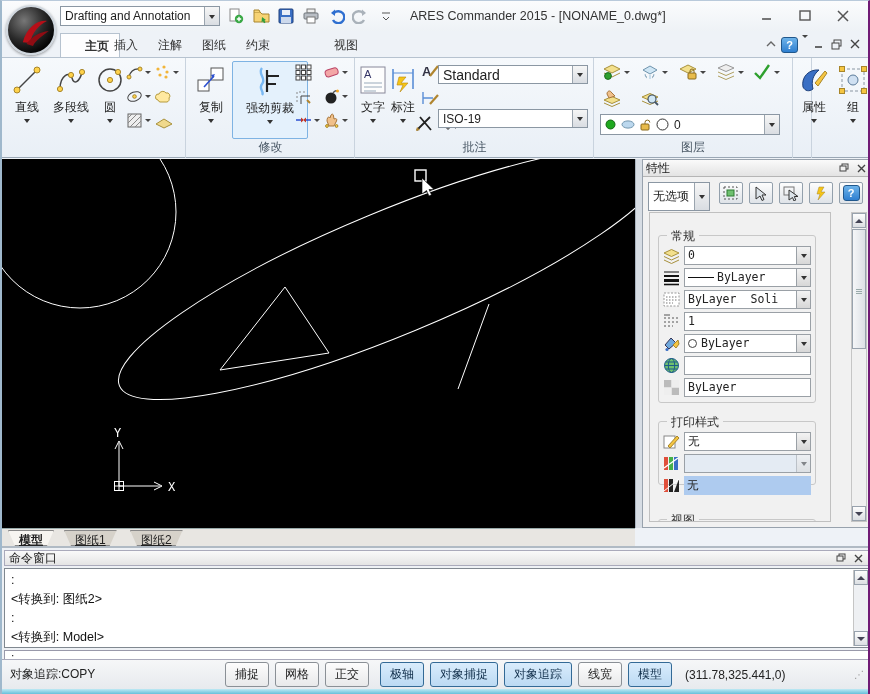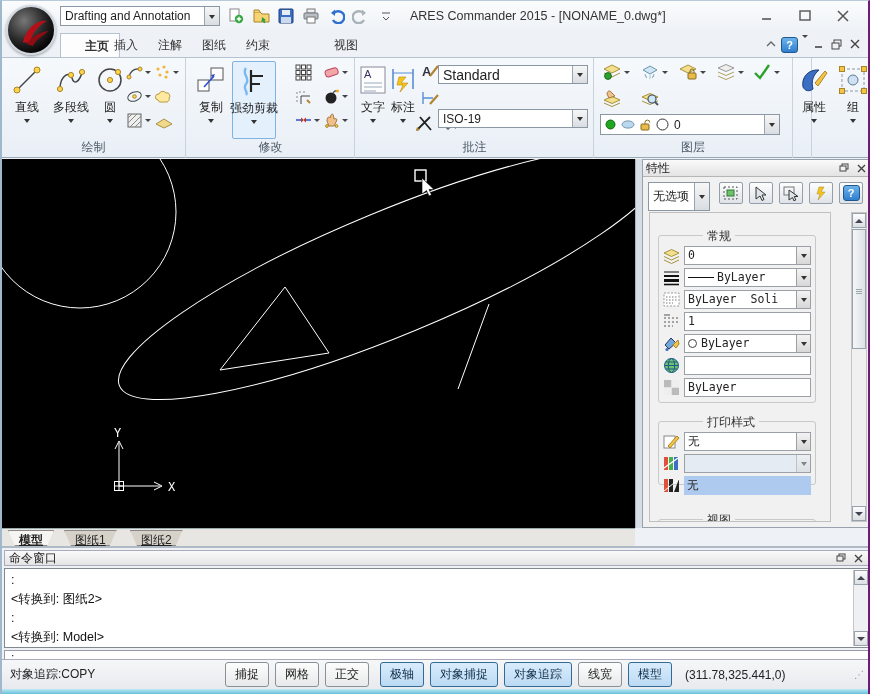--- a/index.html
+++ b/index.html
@@ -59,21 +59,21 @@
   #propshead { position:absolute; left:0; top:0; right:0; height:17px; background:linear-gradient(#fafafa,#e3e3e3);
                border-bottom:1px solid #b5b5b5; display:flex; align-items:center; padding:0 3px; }
   .winctl { margin-left:auto; display:flex; gap:4px; }
   .wbtn { width:13px; height:12px; display:flex; align-items:center; justify-content:center; }
   .ptool { position:absolute; top:22px; height:22px; }
   .pbtn { position:absolute; top:22px; width:24px; height:22px; background:linear-gradient(#fdfdfd,#dfe3e8);
           border:1px solid #93a0ac; border-radius:2px; display:flex; align-items:center; justify-content:center; }
   #pcontent { position:absolute; left:6px; top:52px; width:182px; height:310px; background:#f1f1f1;
               border:1px solid #c0c0c0; overflow:hidden; }
   .group { position:absolute; left:8px; width:158px; border:1px solid #c8c8c8; border-radius:3px; }
-  .glabel { position:absolute; top:-8px; left:8px; background:#f1f1f1; padding:0 4px; color:#333;margin-left:36px; }
+  .glabel { position:absolute; top:-8px; left:8px; background:#f1f1f1; padding:0 4px; color:#333; }
   .prow { display:flex; align-items:center; height:22px; padding:0 4px; gap:4px; }
   .pfield { flex:1; height:19px; background:#fff; border:1px solid #9aa0a6; display:flex; align-items:center;
             padding:0 3px; font-family:"DejaVu Sans Mono", monospace; font-size:11.5px; position:relative; overflow:hidden; }
   .pfield .dd { position:absolute; right:0; top:0; bottom:0; width:14px; background:linear-gradient(#f3f3f3,#d7d7d7);
                 border-left:1px solid #9aa0a6; display:flex; align-items:center; justify-content:center; }
   .pfield.dis { background:#e4ebf3; }
   .pfield.hlblue { background:#aecbef; border:none; }
   .vscroll { position:absolute; right:4px; top:52px; width:16px; height:310px; background:#f0f0f0; border:1px solid #c5c5c5; }
   .sarrow { position:absolute; left:0; width:14px; height:15px; background:linear-gradient(#fdfdfd,#dcdfe3);
             border:1px solid #98a2ad; display:flex; align-items:center; justify-content:center; }
@@ -293,37 +293,36 @@
       <div class="srow" style="left:152px;top:30px;">
         <svg class="ic20" viewBox="0 0 20 20">
             <path d="M4 12 a3 3 0 0 1 1-6 a4 4 0 0 1 7-1 a3 3 0 0 1 3 5 a3 3 0 0 1-2 4 H6 a3 3 0 0 1-2-2z" fill="#ffe9a0" stroke="#b59a3c"></path>
           </svg>
       </div>
       <div class="srow" style="left:152px;top:54px;">
         <svg class="ic20" viewBox="0 0 20 20">
             <path d="M2 12 L10 7 L18 12 L10 16 Z" fill="#f0d98c" stroke="#a8913c"></path>
           </svg>
       </div>
-      <span class="plabel">绘制</span>
     </div>
 
     <div class="panel" style="left:185px;width:168px;">
       <div class="bigbtn" style="left:5px;width:38px;">
         <span class="bico">
           <svg class="ic32" viewBox="0 0 34 34">
               <rect x="4" y="17" width="11" height="11" fill="#fff" stroke="#555"></rect>
               <rect x="17" y="5" width="12" height="12" fill="#fff" stroke="#555"></rect>
               <path d="M10 24 L20 13" stroke="#2b4fd0" stroke-width="1.6"></path>
               <path d="M21 11l-4 1 2 3z" fill="#2b4fd0"></path>
             </svg>
           </span>
         <span class="blab">复制</span>
         <span class="tri"></span>
       </div>
-      <div class="bigbtn hl" style="left:45px;width:44px;">
+      <div class="bigbtn hl" style="left:45px;width:76px;">
         <span class="bico">
           <svg class="ic32" viewBox="0 0 34 34">
               <path d="M14 6 v22 M14 12 h12 M14 20 h9" stroke="#222" stroke-width="2.2" fill="none"></path>
               <path d="M9 4 C4 10 14 14 9 20 C5 25 12 28 9 31" fill="none" stroke="#79b8f2" stroke-width="2.4"></path>
             </svg>
           </span>
         <span class="blab">强劲剪裁</span>
         <span class="tri"></span>
       </div>
       <div class="srow" style="left:108px;top:6px;">

